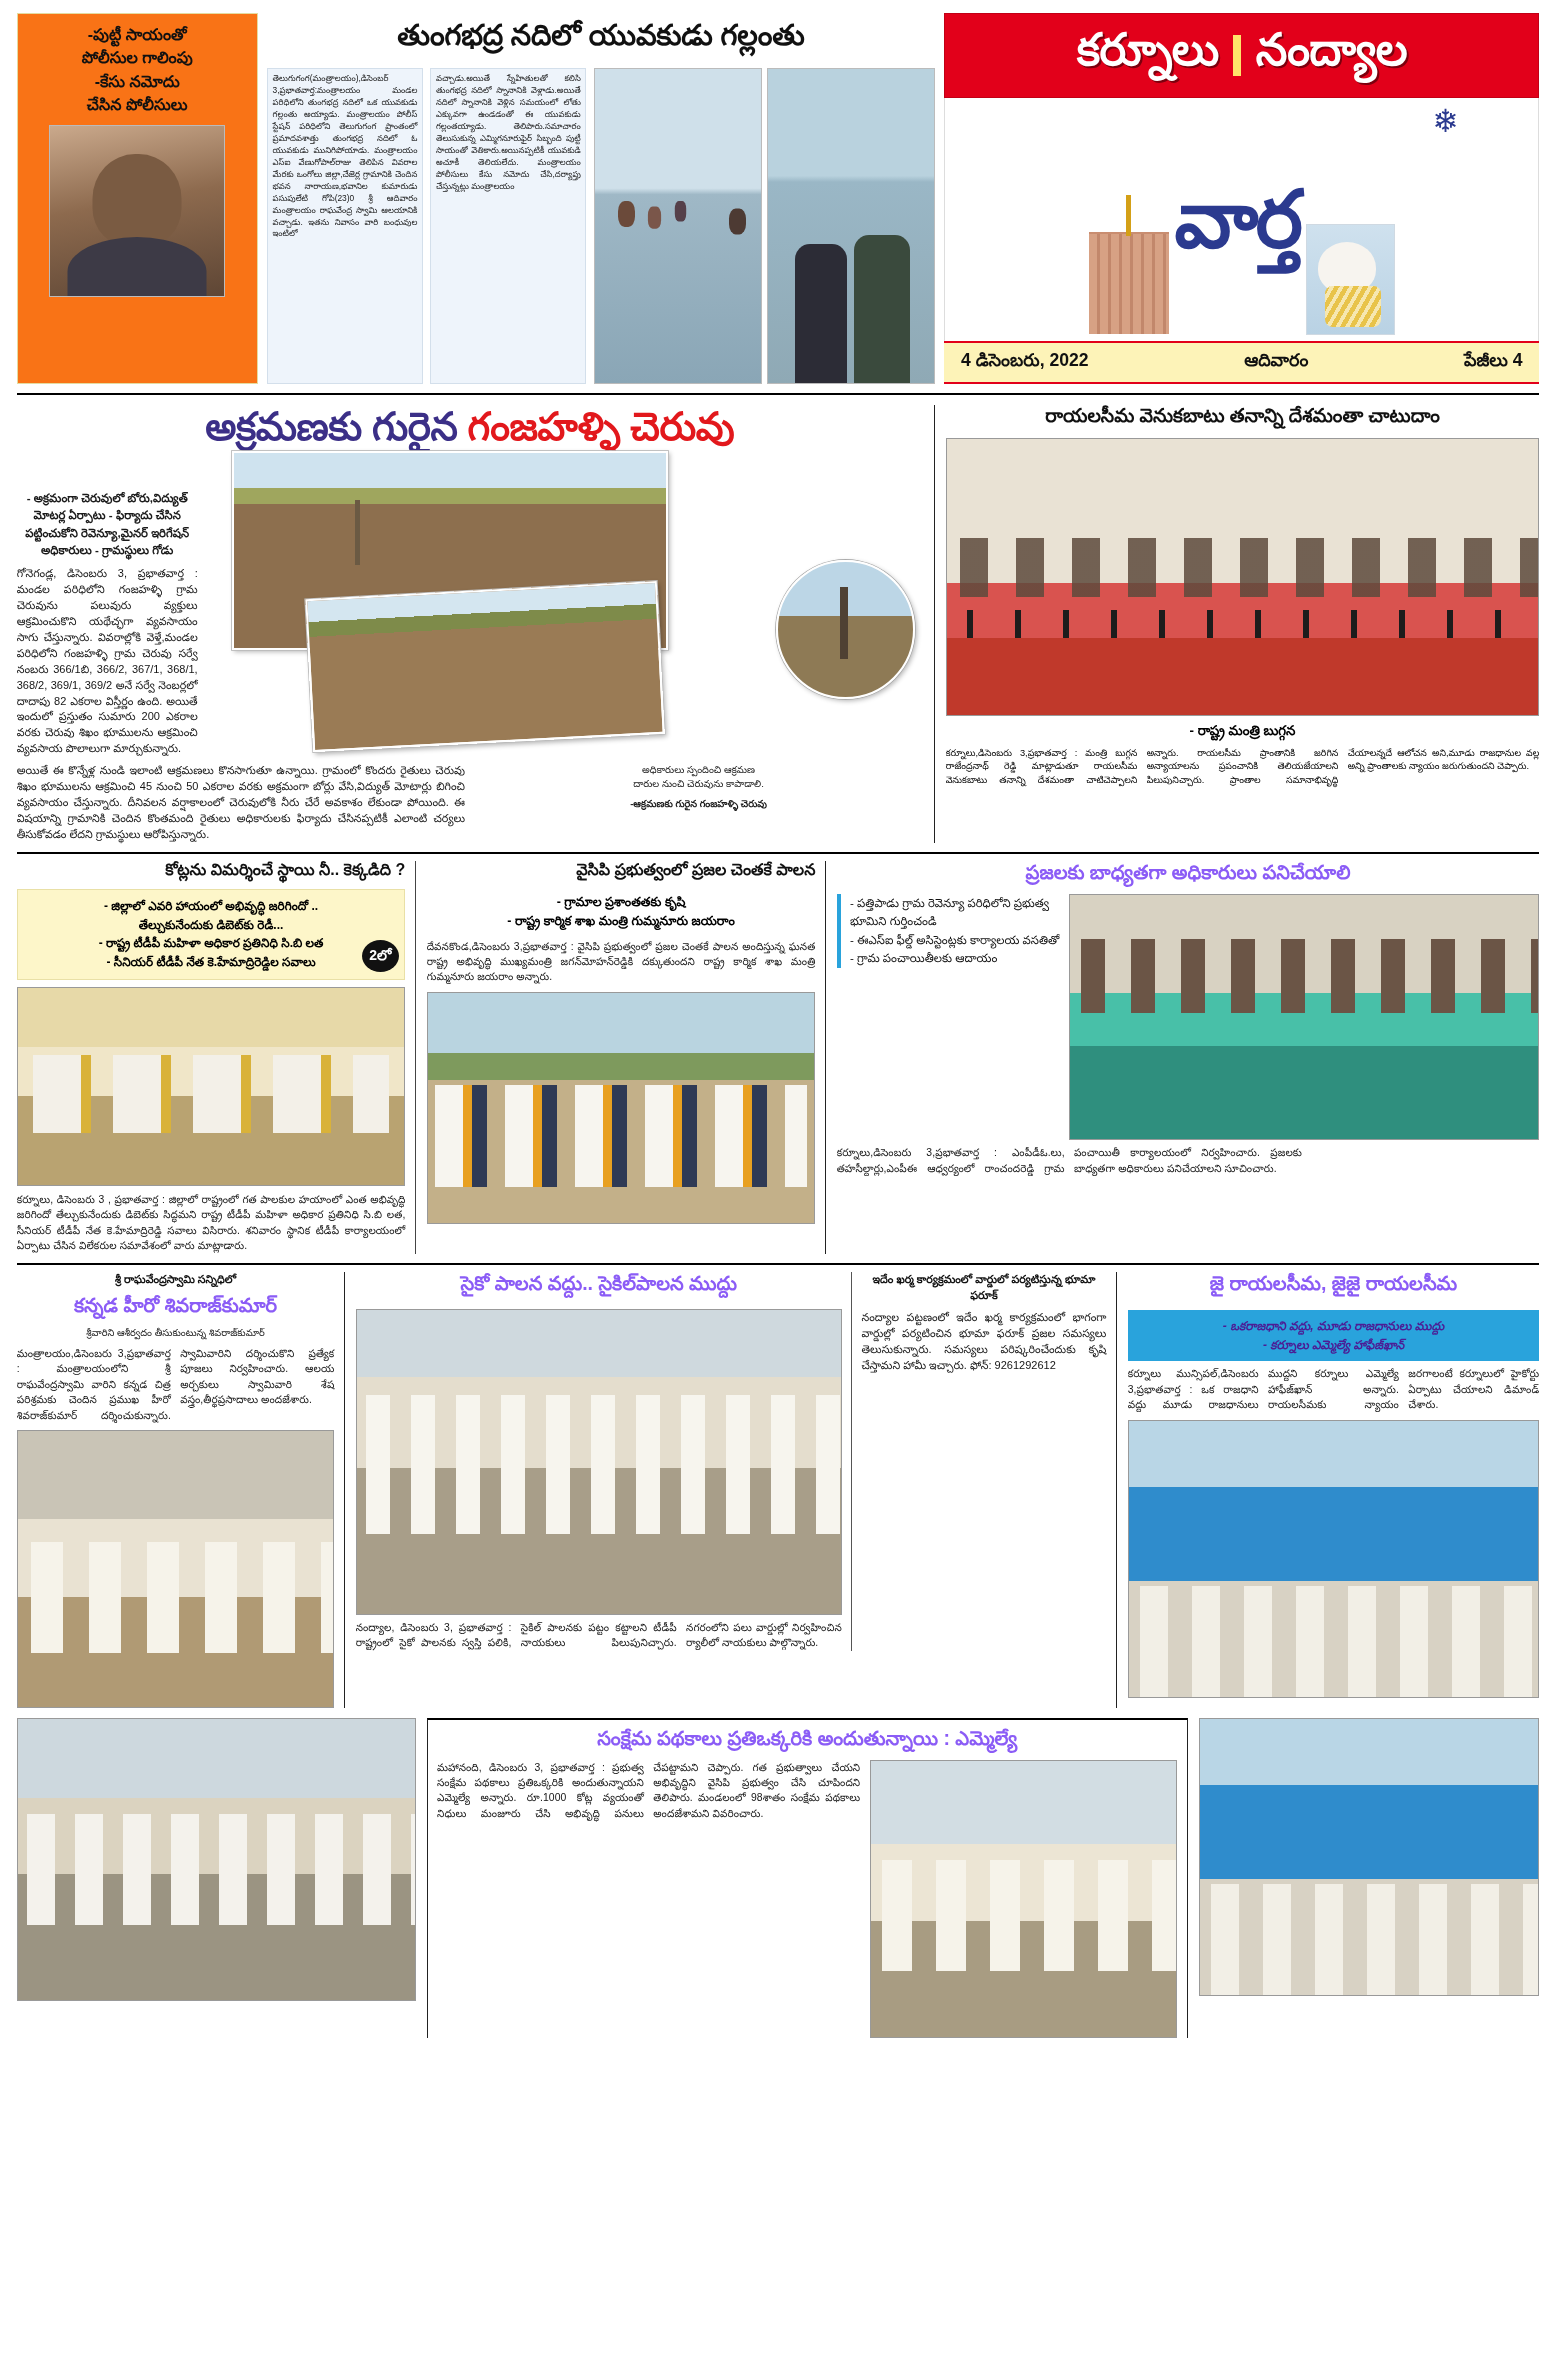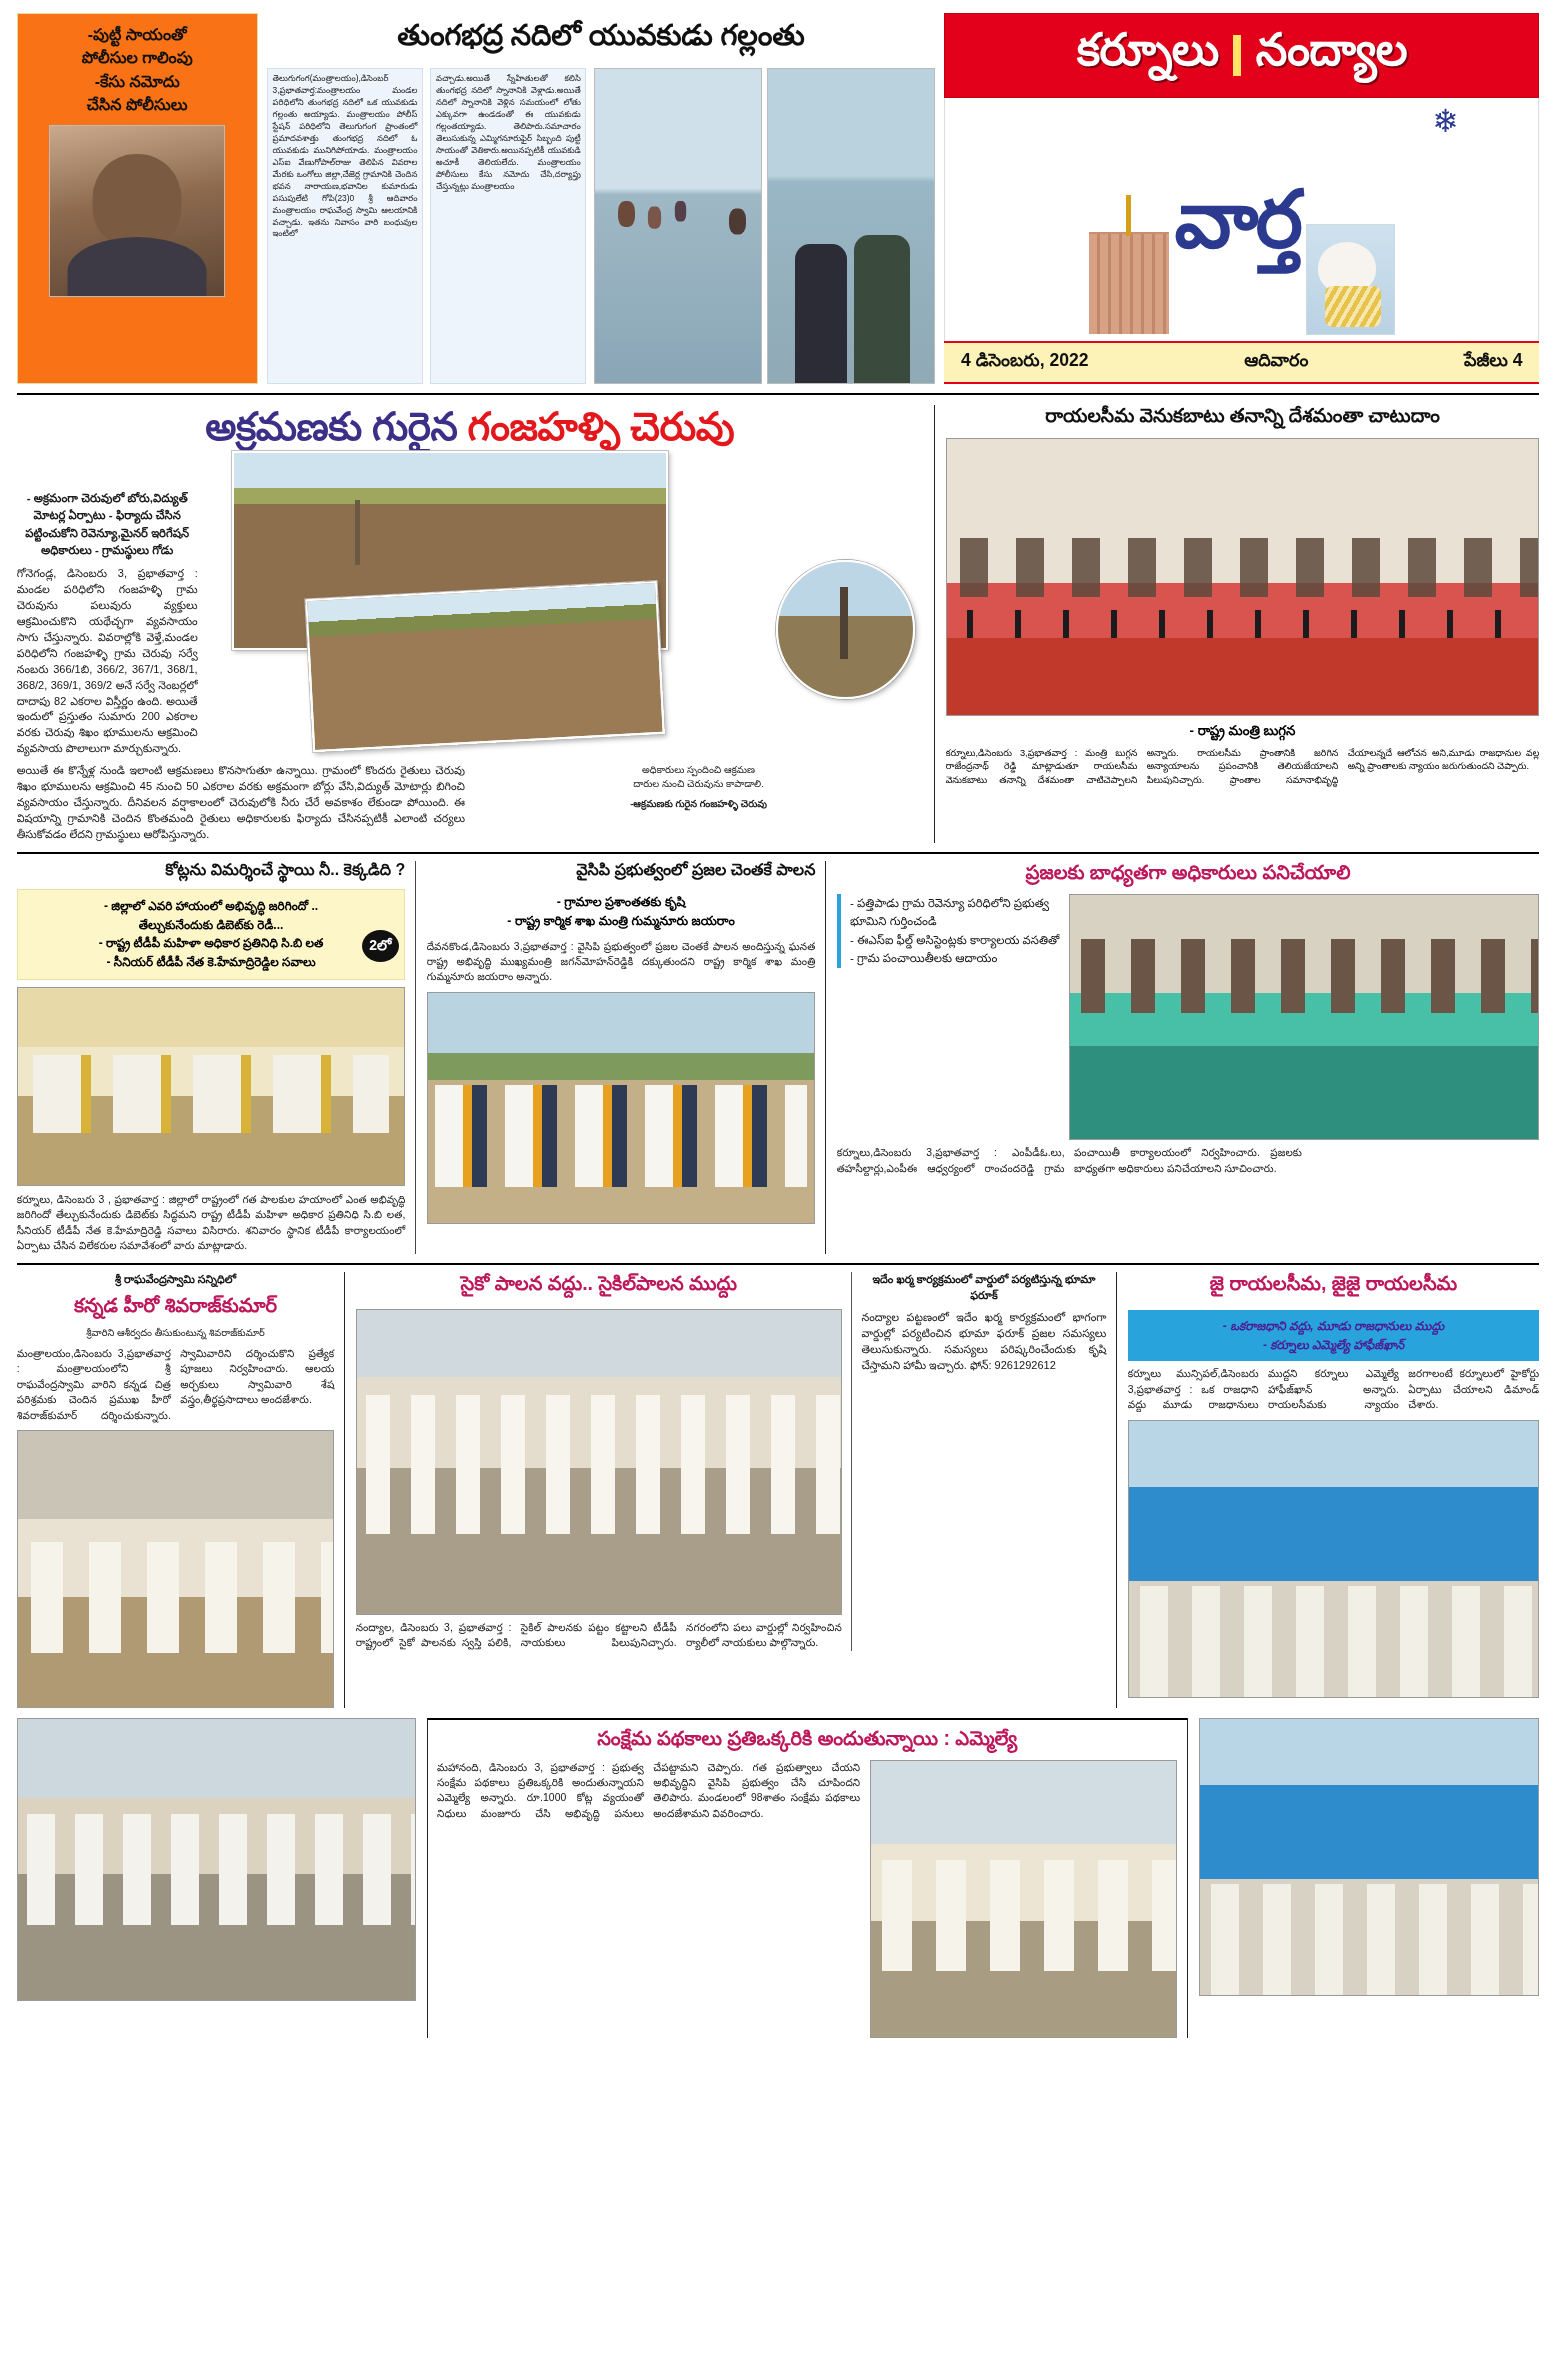--- a/index.html
+++ b/index.html
@@ -180,28 +180,28 @@
   }
   .cap-center { font-size:13.4px; font-weight:bold; text-align:center; padding:7.4px 0 5.6px; }
   .two-col-sm { column-count: 3; column-gap: 9.3px; font-size:9.3px; line-height:1.45; text-align:justify; }
 
   
   .sec3 { display:flex; gap:11px; margin-top:9.3px; border-top:2.8px double #000; padding-top:7.4px; }
   .c-a { width: 399px; border-right:0.9px solid #444; padding-right:9.3px; }
   .c-b { width: 399px; border-right:1.9px solid #222; padding-right:9.3px; }
   .c-c { flex:1; }
   .hl-sm { font-size: 16px; font-weight:bold; text-align:right; color:#111; padding-bottom:5.6px; }
-  .hl-sm2 { font-size: 19.5px; font-weight:bold; text-align:center; color:#be185d; padding-bottom:5.6px; }
+  .hl-sm2 { font-size: 19.5px; font-weight:bold; text-align:center; color:#8b5cf6; padding-bottom:5.6px; }
   .bulletbox-y {
     background:#fdf6c9; border:0.9px solid #e9e0a6; padding:7.4px 9.3px; position:relative;
     font-size:12px; line-height:1.55; text-align:center; font-weight:600;
   }
   .bulletbox-plain { padding:3.7px 5.6px 7.4px; font-size:12.5px; line-height:1.55; text-align:center; font-weight:600; }
   .badge {
-    position:absolute; right:5.6px; bottom:17px; width:37px; height:32px; border-radius:50%;
+    position:absolute; right:5.6px; bottom:7px; width:37px; height:32px; border-radius:50%;
     background:#111; color:#fff; font-size:14px; font-weight:bold;
     display:flex; align-items:center; justify-content:center;
   }
   .blue-bullets {
     border-left: 4.6px solid #29a3dc; padding-left:9.3px; font-size:11.6px; line-height:1.6; color:#111;
   }
   .photo-generic { border:0.9px solid #999; position:relative; overflow:hidden; }
   .p-tdp {
     height: 199px; margin-top:7.4px;
     background: linear-gradient(#e7d9a8 0 30%, #f0e6c8 30% 55%, #b9a371 55% 100%);

